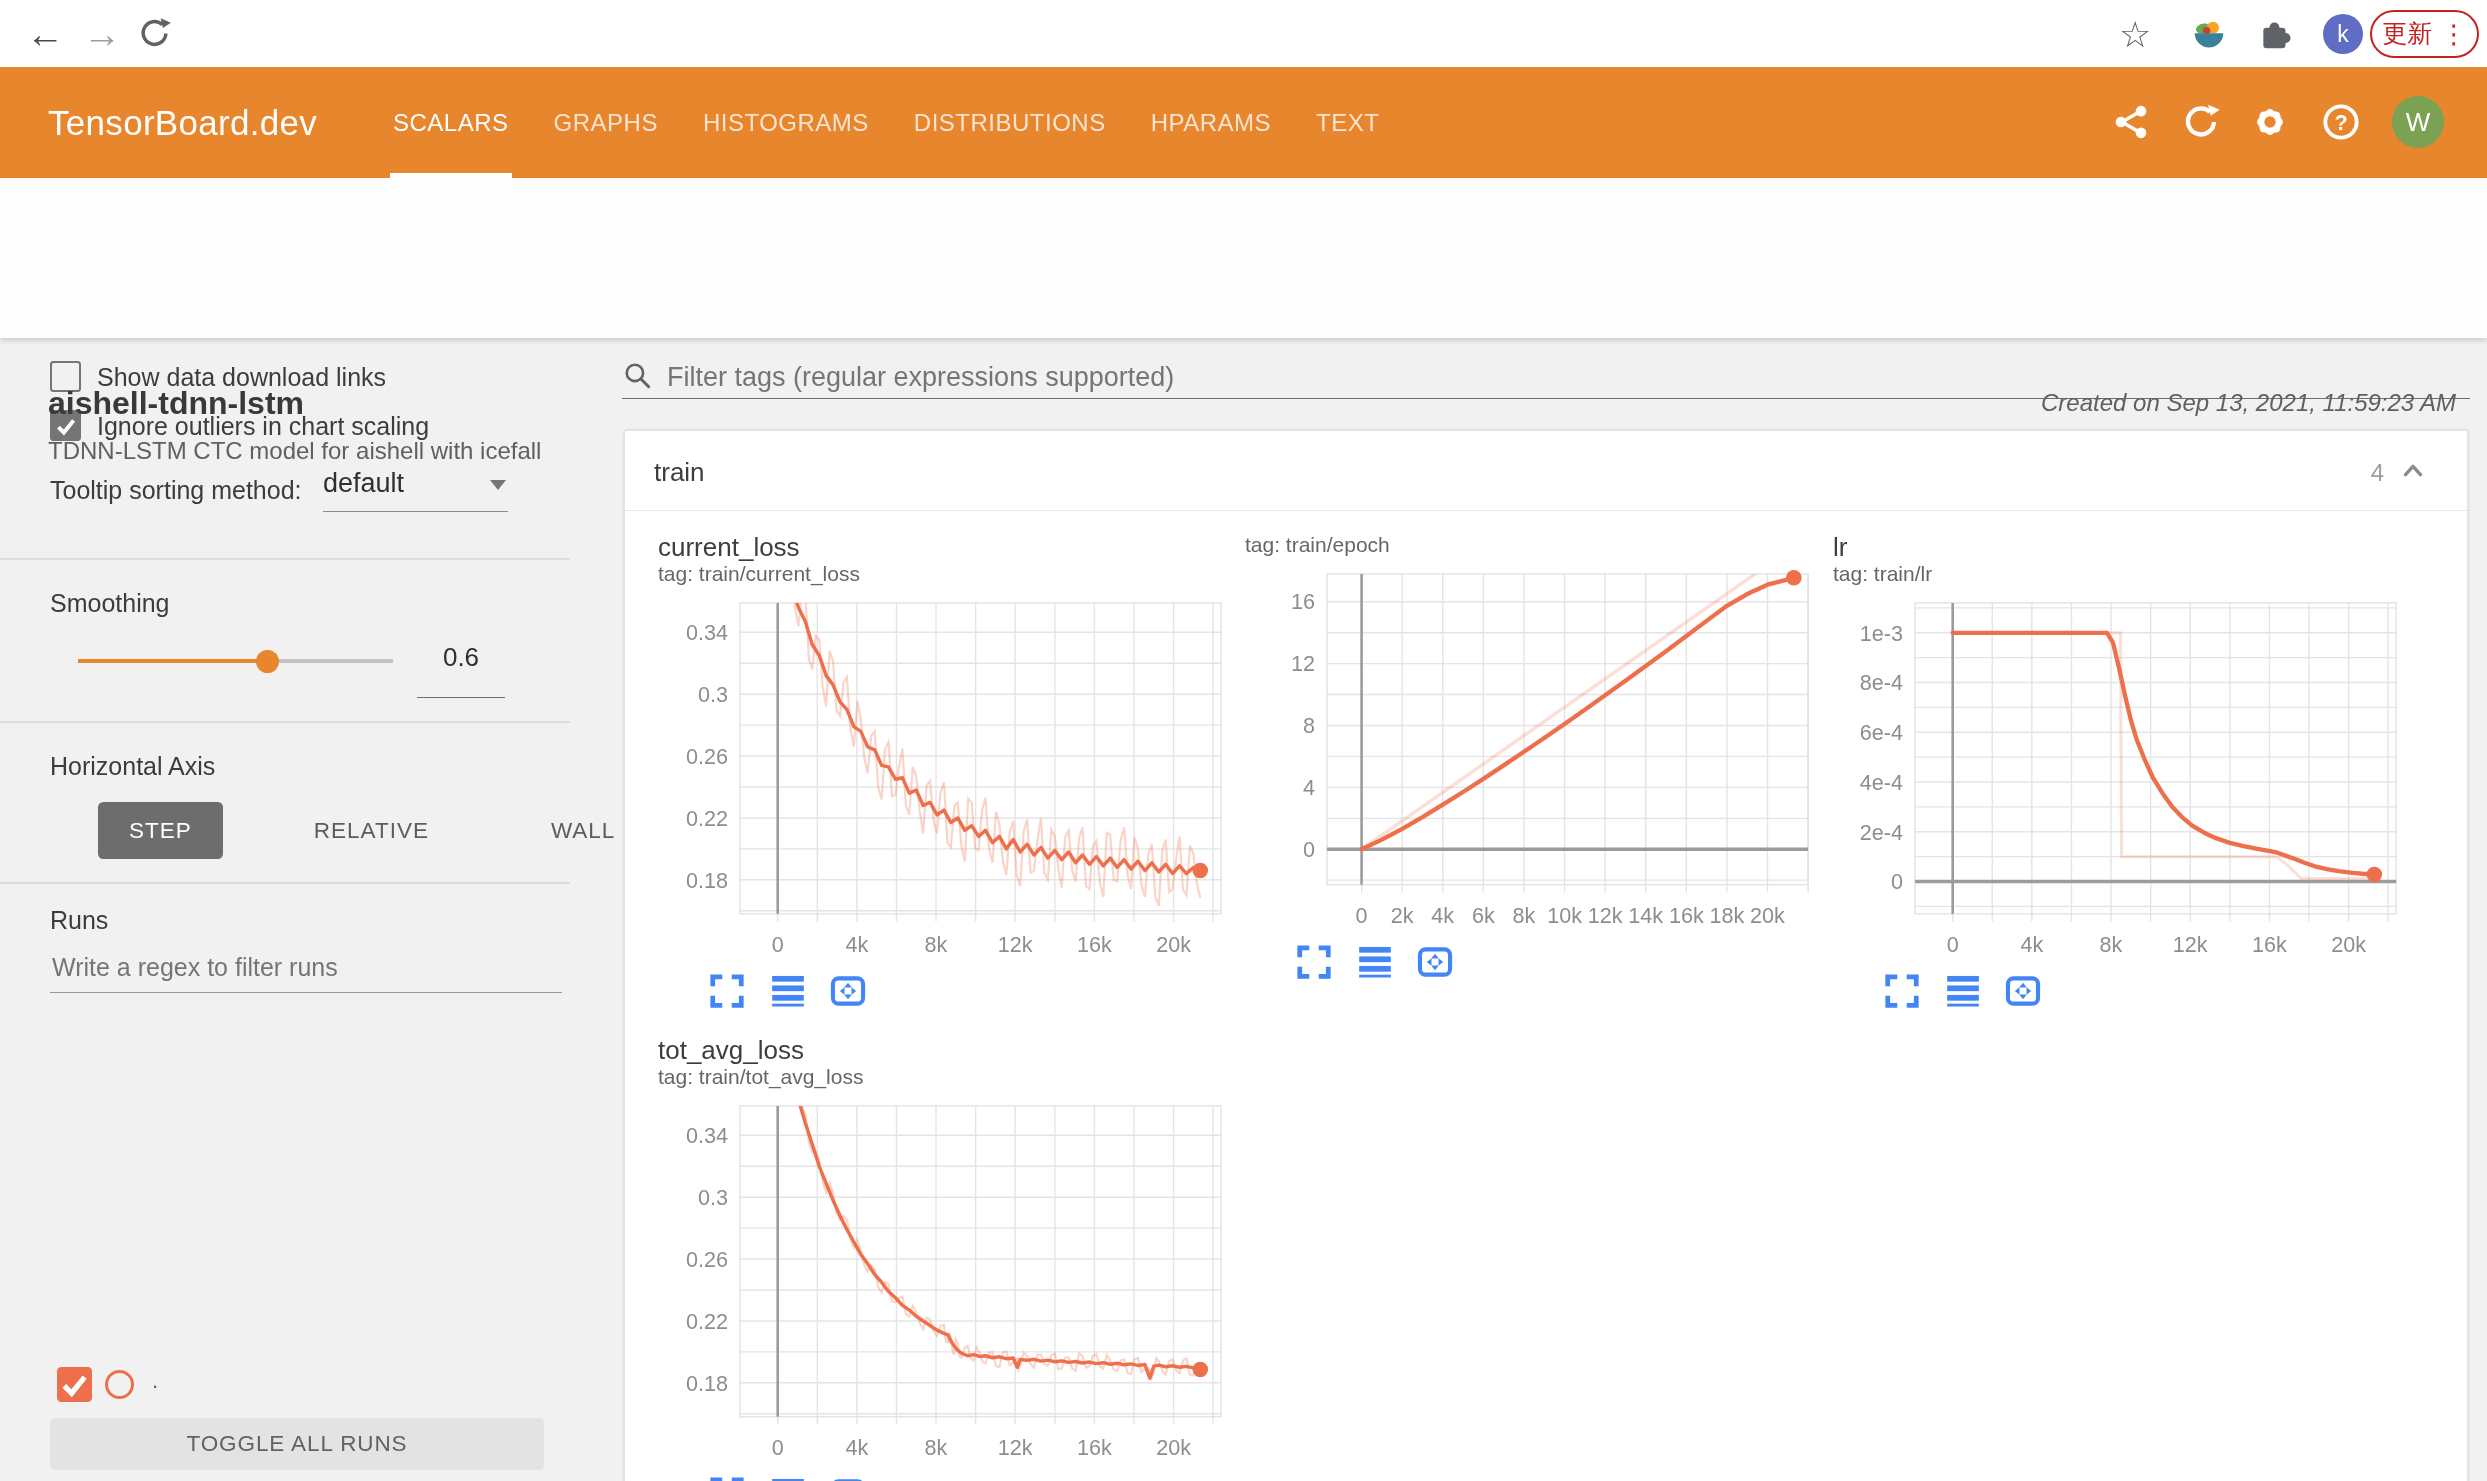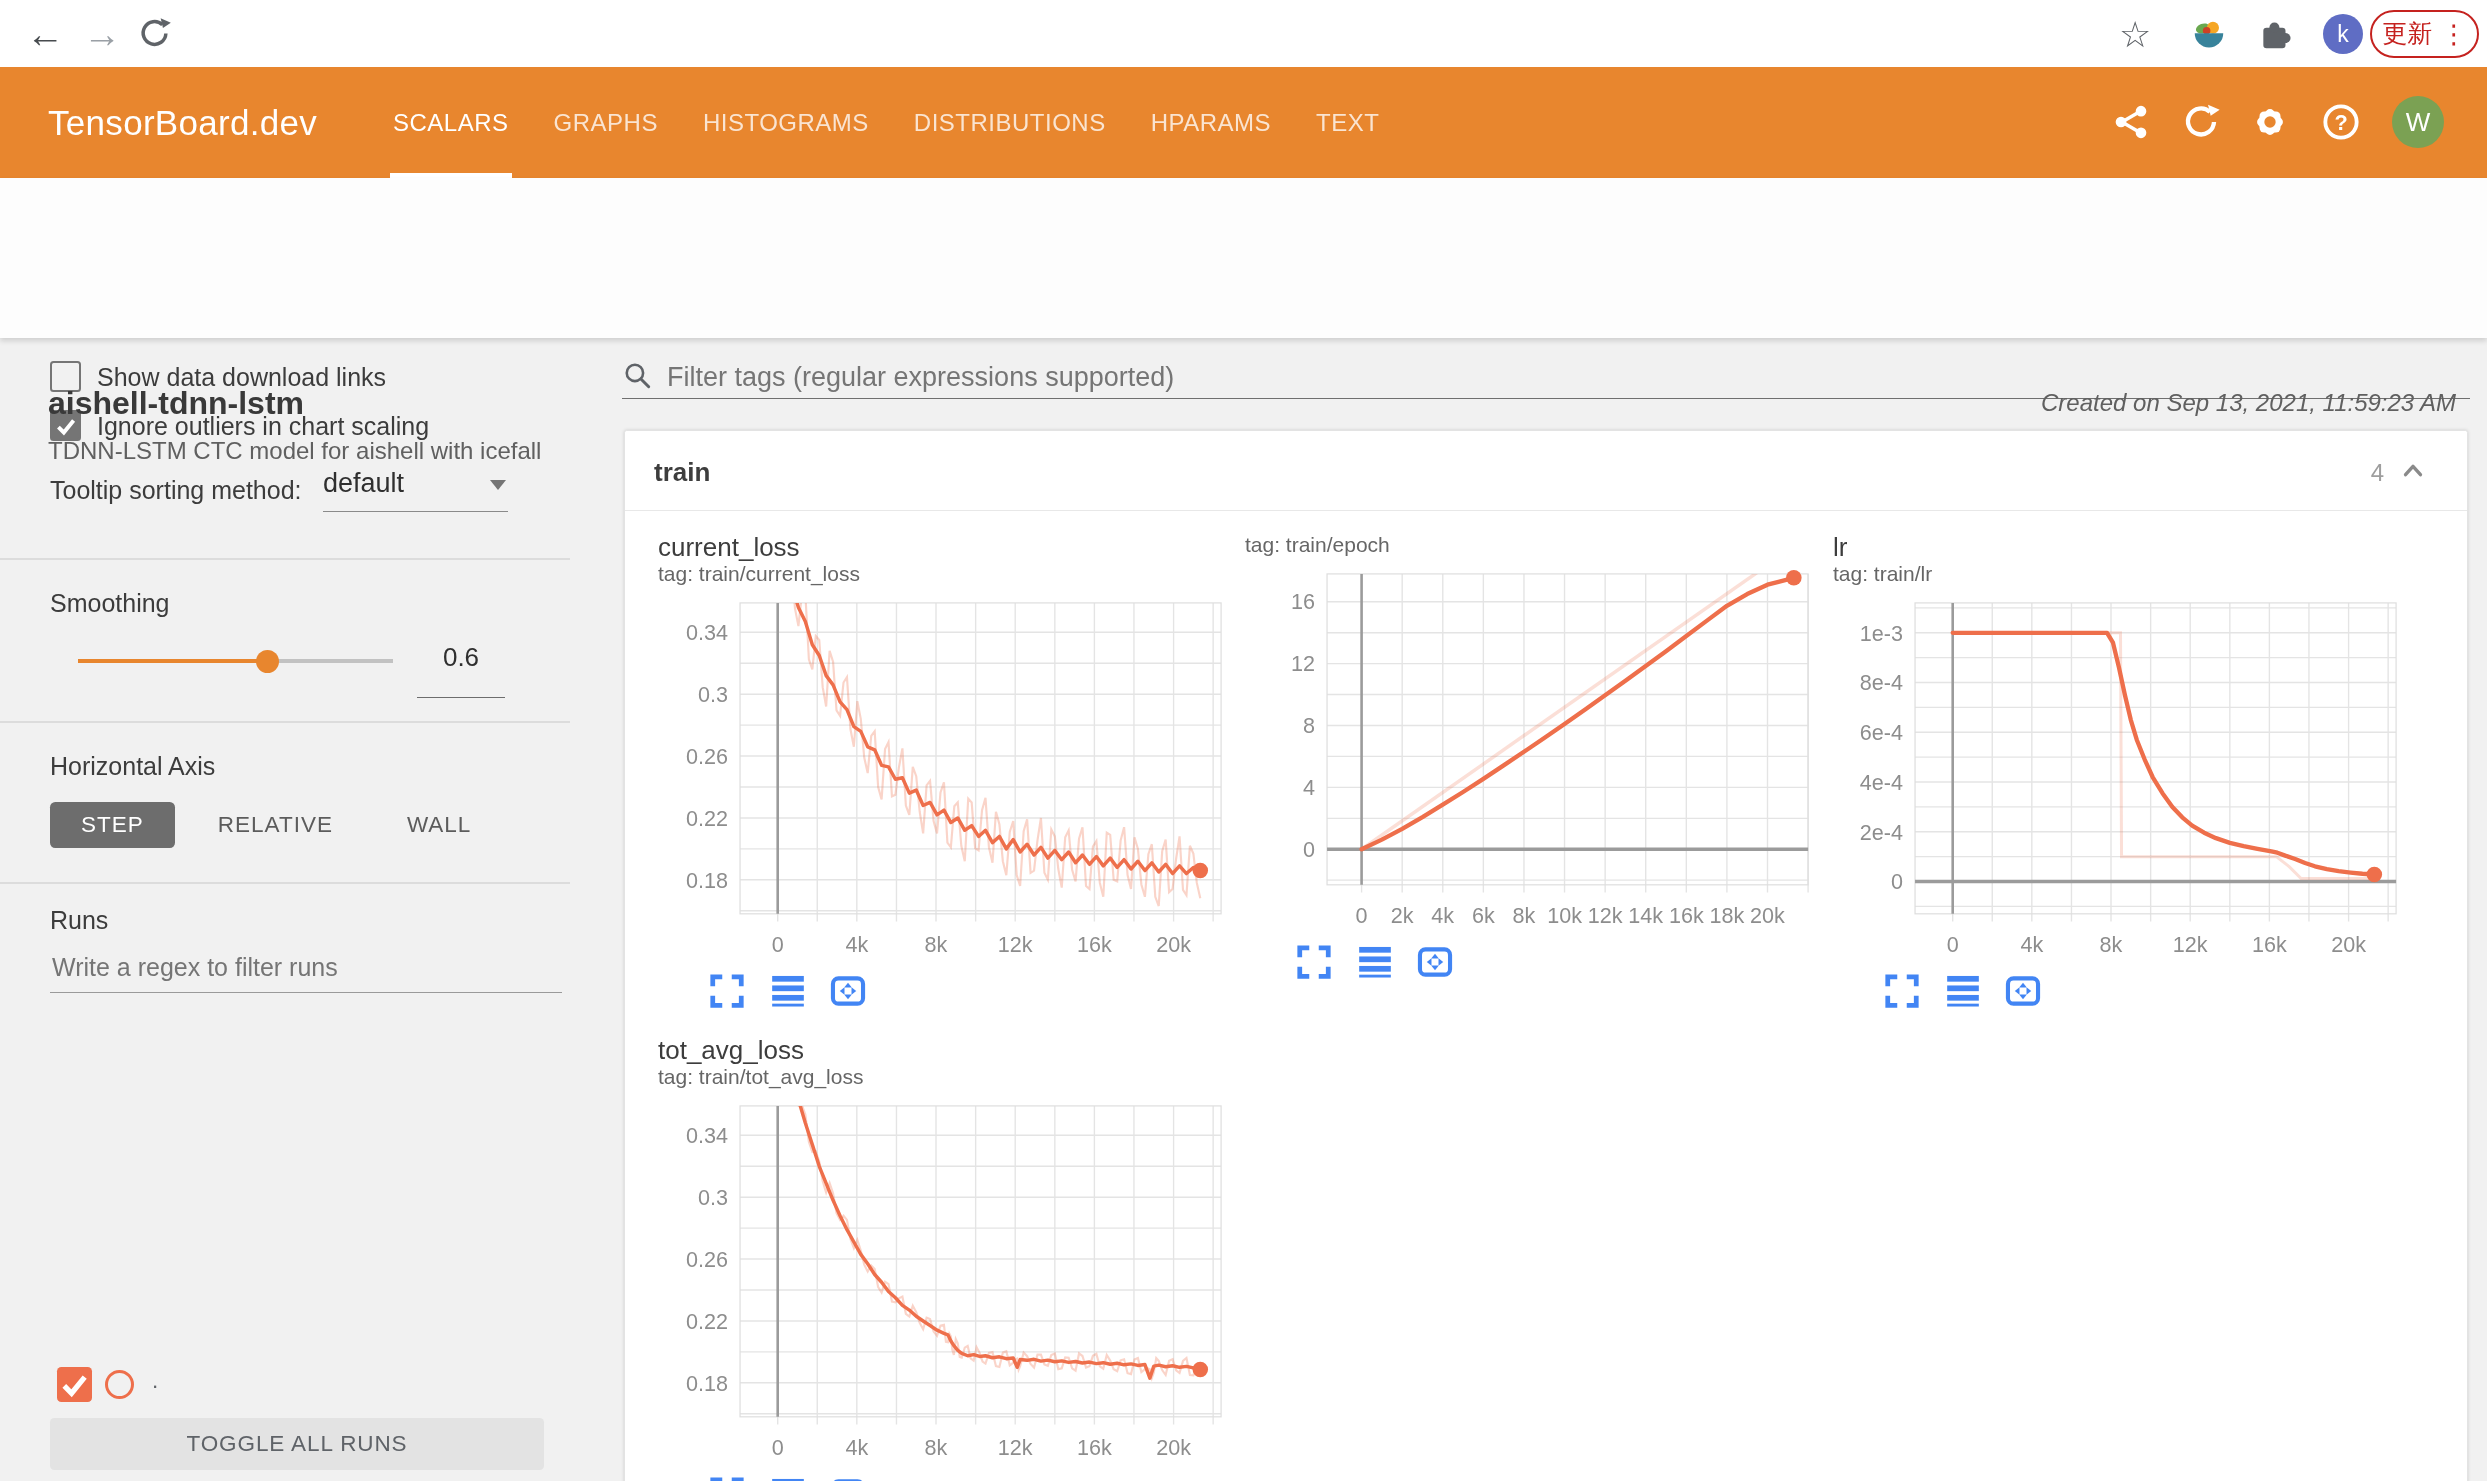--- a/index.html
+++ b/index.html
@@ -45,35 +45,35 @@
   #exp-created{position:absolute;right:31px;top:211px;font-size:24px;font-style:italic;color:#606060;}
 
   
   #content{position:absolute;left:0;top:338px;width:2487px;height:1143px;background:#f1f1f1;}
   #sidebar{position:absolute;left:0;top:0;width:570px;height:100%;}
   .sb-divider{position:absolute;left:0;width:570px;height:1.7px;background:#dcdcdc;}
   .sb-label{font-size:25px;color:#3c3c3c;}
   .cb-box{position:absolute;width:31px;height:31px;border:2.6px solid #757575;border-radius:3.5px;background:transparent;}
   .cb-box.checked{background:#757575;}
   .cb-box svg{position:absolute;left:0.9px;top:0.9px;}
-  .axis-btn{height:46px;display:flex;align-items:center;justify-content:center;font-size:22.5px;
-    letter-spacing:1px;color:#5c5c5c;padding:0 31px;border-radius:5.2px;}
+  .axis-btn{height:57px;display:flex;align-items:center;justify-content:center;font-size:22.5px;
+    letter-spacing:1px;color:#5c5c5c;padding:0 31px;border-radius:5.2px;margin-left:48px;}
   .axis-btn.active{background:#6d6d6d;color:#fff;}
   input.ghost{border:none;outline:none;background:transparent;font-family:"Liberation Sans",sans-serif;}
   input.ghost::placeholder{color:#757575;opacity:1;}
 
   
   #main{position:absolute;left:570px;top:0;right:0;height:100%;margin-top:11px;}
   #filter-row{position:absolute;left:52px;top:7px;width:1848px;height:43px;border-bottom:1.7px solid #6f6f6f;
     display:flex;align-items:center;gap:12px;}
   #filter-input{font-size:27px;color:#3c3c3c;width:1642px;}
   #train-card{position:absolute;left:54px;top:81px;width:1844px;height:1314px;background:#fff;
     border:0.9px solid #e3e3e3;border-radius:2.6px;box-shadow:0 0.9px 3.5px rgba(0,0,0,0.15);}
   #card-head{position:absolute;left:0;top:0;width:100%;height:80px;border-bottom:0.9px solid #e8e8e8;}
-  #section-title{position:absolute;left:29px;top:26px;font-size:26px;color:#3d3d3d;font-weight:bold;}
+  #section-title{position:absolute;left:29px;top:26px;font-size:26px;color:#3d3d3d;}
   #section-count{position:absolute;right:83px;top:28px;font-size:24px;color:#9e9e9e;}
   #collapse-chevron{position:absolute;right:40px;top:26px;width:28px;height:28px;}
   .chart-block{position:absolute;width:570px;}
   .chart-title{font-size:26px;color:#3d3d3d;line-height:29px;}
   .chart-tag{font-size:21px;color:#666;line-height:24px;margin-bottom:10.4px;}
   .chart-icons{margin-top:12px;margin-left:50px;display:flex;gap:22.5px;align-items:center;}
   .chart-icons span{width:38px;height:38px;display:inline-block;}
 </style>
 </head>
 <body>

